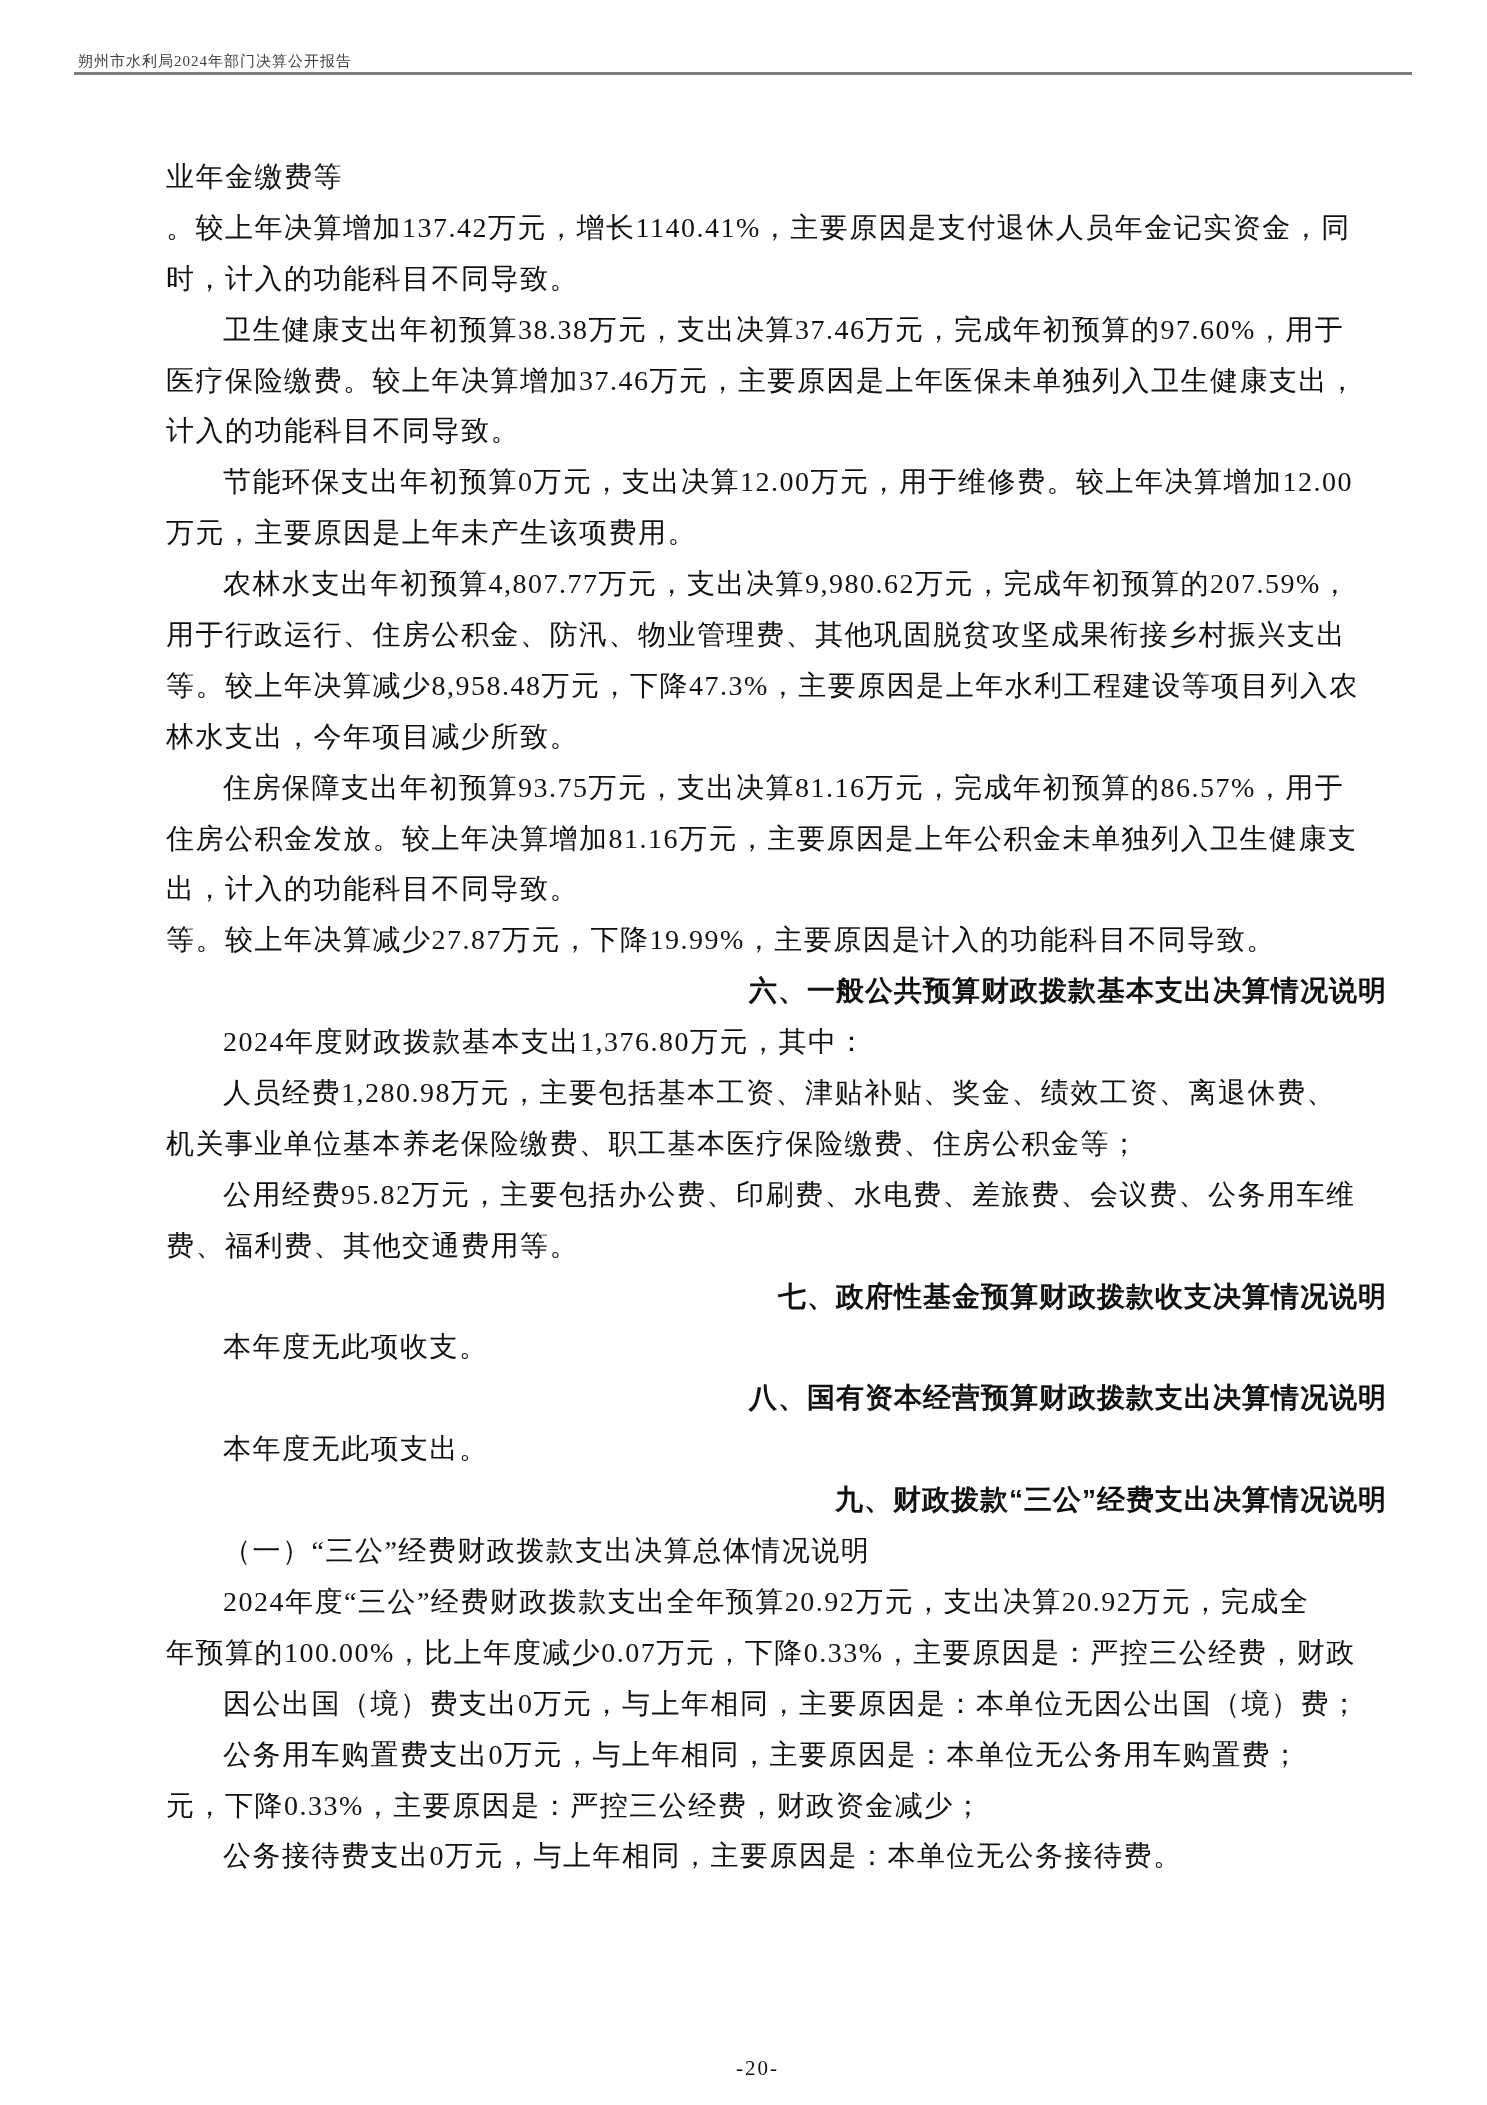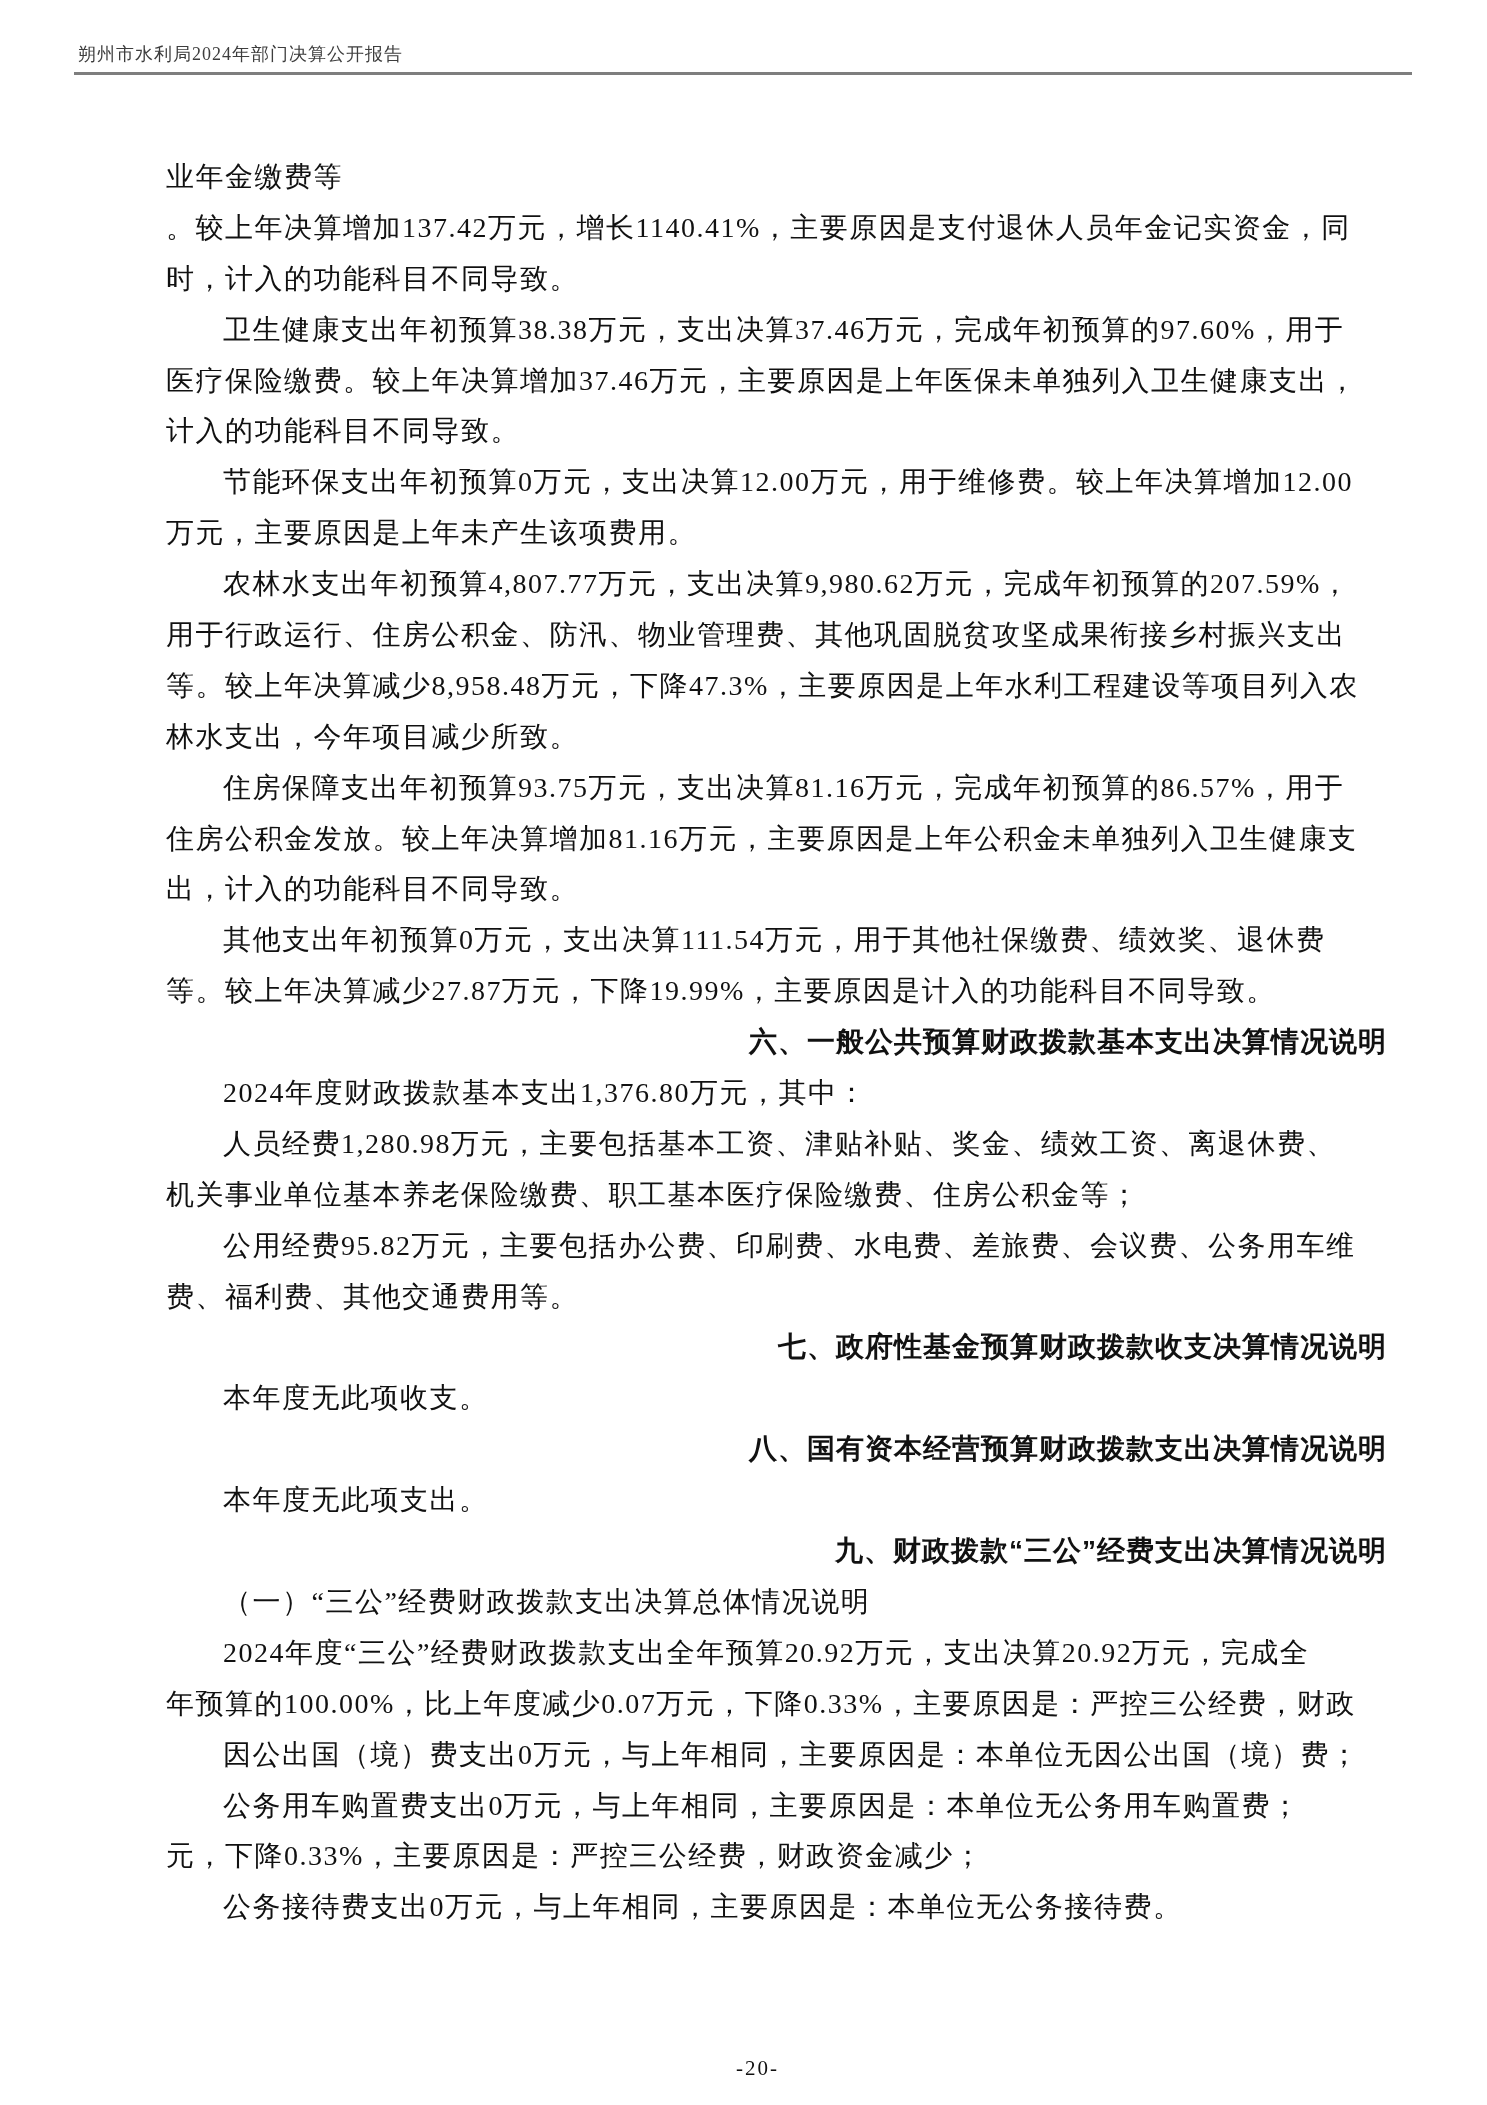--- a/index.html
+++ b/index.html
@@ -19,22 +19,22 @@
   .page-header {
     position: absolute;
     left: 0;
     top: 0;
     width: 100%;
     height: 80px;
   }
   .header-title {
     position: absolute;
     left: 78px;
-    top: 42px;
-    font-size: 18px;
+    top: 52px;
+    font-size: 15px;
     letter-spacing: 1px;
     color: #3d3d3d;
     white-space: nowrap;
   }
   .header-rule {
     position: absolute;
     left: 74px;
     top: 72px;
     width: 1338px;
     height: 3px;
@@ -97,21 +97,20 @@
       <div class="line">计入的功能科目不同导致。</div>
       <div class="line indent">节能环保支出年初预算0万元，支出决算12.00万元，用于维修费。较上年决算增加12.00</div>
       <div class="line">万元，主要原因是上年未产生该项费用。</div>
       <div class="line indent">农林水支出年初预算4,807.77万元，支出决算9,980.62万元，完成年初预算的207.59%，</div>
       <div class="line">用于行政运行、住房公积金、防汛、物业管理费、其他巩固脱贫攻坚成果衔接乡村振兴支出</div>
       <div class="line">等。较上年决算减少8,958.48万元，下降47.3%，主要原因是上年水利工程建设等项目列入农</div>
       <div class="line">林水支出，今年项目减少所致。</div>
       <div class="line indent">住房保障支出年初预算93.75万元，支出决算81.16万元，完成年初预算的86.57%，用于</div>
       <div class="line">住房公积金发放。较上年决算增加81.16万元，主要原因是上年公积金未单独列入卫生健康支</div>
       <div class="line">出，计入的功能科目不同导致。</div>
-      <div class="line indent">其他支出年初预算0万元，支出决算111.54万元，用于其他社保缴费、绩效奖、退休费</div>
       <div class="line">等。较上年决算减少27.87万元，下降19.99%，主要原因是计入的功能科目不同导致。</div>
       <div class="line indent heading">六、一般公共预算财政拨款基本支出决算情况说明</div>
       <div class="line indent">2024年度财政拨款基本支出1,376.80万元，其中：</div>
       <div class="line indent">人员经费1,280.98万元，主要包括基本工资、津贴补贴、奖金、绩效工资、离退休费、</div>
       <div class="line">机关事业单位基本养老保险缴费、职工基本医疗保险缴费、住房公积金等；</div>
       <div class="line indent">公用经费95.82万元，主要包括办公费、印刷费、水电费、差旅费、会议费、公务用车维</div>
       <div class="line">费、福利费、其他交通费用等。</div>
       <div class="line indent heading">七、政府性基金预算财政拨款收支决算情况说明</div>
       <div class="line indent">本年度无此项收支。</div>
       <div class="line indent heading">八、国有资本经营预算财政拨款支出决算情况说明</div>

